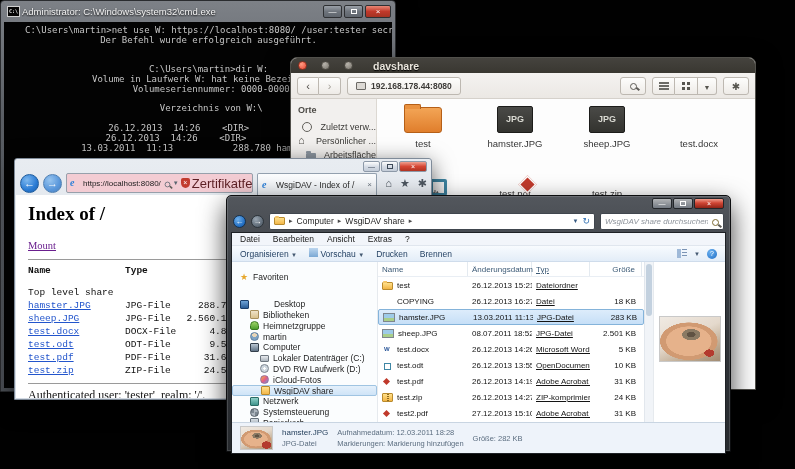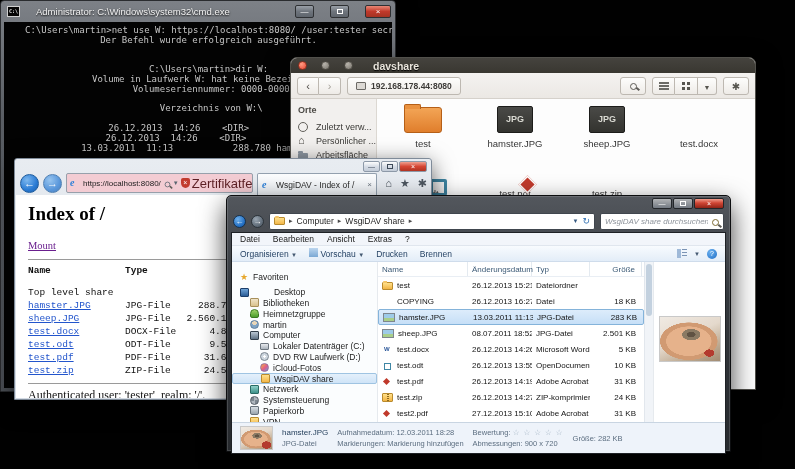--- a/index.html
+++ b/index.html
@@ -4,21 +4,21 @@
 <style>
   html,body{margin:0;padding:0;background:#000;}
   *{box-sizing:border-box;}
   body{font-family:"Liberation Sans",sans-serif;}
   #desktop{position:relative;width:795px;height:469px;background:#010101;overflow:hidden;}
 
   
   .win-cmd{position:absolute;left:0;top:0;width:396px;height:392px;z-index:10;
     background:linear-gradient(#7d8187,#5a5e64 30%,#4a4e54);border:1px solid #2a2c2f;
     border-radius:4px 4px 0 0;box-shadow:0 6px 20px rgba(0,0,0,.7);}
-  .cmd-title{height:21px;display:flex;align-items:center;padding:0 4px 0 6px;gap:16px;}
+  .cmd-title{height:21px;display:flex;align-items:center;padding:0 4px 0 6px;gap:2px;}
   .cmd-ico{width:13px;height:11px;background:#050505;border:1px solid #cfcfcf;color:#e8e8e8;
     font:bold 5px/9px "DejaVu Sans Mono",monospace;text-align:center;flex:none;}
   .cmd-title .t{flex:1;color:#f2f2f2;font-size:9.5px;text-shadow:0 1px 2px #000;white-space:nowrap;overflow:hidden;}
   .wbtn{width:19px;height:13px;border:1px solid #2e3033;border-radius:2px;flex:none;
     background:linear-gradient(#9aa0a8,#6e747c 50%,#5f656d);color:#fff;font-size:8px;line-height:11px;text-align:center;}
   .wbtn.close{background:linear-gradient(#e98876,#c0392b 50%,#a43222);width:26px;}
   .cmd-screen{position:absolute;left:3px;right:3px;top:21px;bottom:3px;background:#030303;overflow:hidden;}
   .cmd-screen pre{margin:0;padding:4px 0 0 21px;color:#c6c6c6;
     font:9px/9.8px "DejaVu Sans Mono",monospace;white-space:pre;text-align:center;}
 
@@ -55,21 +55,21 @@
     background:
       linear-gradient(#56554f,#56554f) 0 0/3px 3px no-repeat,
       linear-gradient(#56554f,#56554f) 5px 0/3px 3px no-repeat,
       linear-gradient(#56554f,#56554f) 0 5px/3px 3px no-repeat,
       linear-gradient(#56554f,#56554f) 5px 5px/3px 3px no-repeat;}
   .mag{display:inline-block;width:7px;height:7px;border:1.5px solid #5d5b56;border-radius:50%;position:relative;margin-top:3px;}
   .mag::after{content:"";position:absolute;width:4px;height:1.5px;background:#5d5b56;right:-4px;bottom:-1px;transform:rotate(40deg);}
   .n-body{display:flex;height:290px;}
   .n-side{width:86px;background:#f2f0ee;border-right:1px solid #dcd8d2;padding:6px 0 0 7px;}
   .n-side .hdr{font-weight:bold;font-size:9px;color:#4c4a46;margin-bottom:5px;}
-  .n-place{display:flex;align-items:center;gap:8px;font-size:9px;color:#3a3936;height:14px;white-space:nowrap;overflow:hidden;}
+  .n-place{display:flex;align-items:center;gap:8px;font-size:9px;color:#3a3936;height:14px;white-space:nowrap;overflow:hidden;justify-content:flex-end;}
   .pico{width:10px;height:10px;flex:none;position:relative;}
   .n-place[data-icon="clock"] .pico{border:1.5px solid #62605b;border-radius:50%;}
   .n-place[data-icon="home"] .pico::after{content:"⌂";font-size:11px;line-height:9px;color:#55534e;}
   .n-place[data-icon="folder"] .pico{background:#8c96a0;border-radius:1px;height:7px;margin-top:2px;}
   .n-place[data-icon="folder"] .pico::before{content:"";position:absolute;top:-2px;left:0;width:5px;height:2px;background:#8c96a0;border-radius:1px 1px 0 0;}
   .n-files{flex:1;background:#fdfdfd;padding:2px 0 0 0;}
   .n-grid{display:grid;grid-template-columns:repeat(4,92px);}
   .n-item{height:50px;display:flex;flex-direction:column;align-items:center;justify-content:flex-start;padding-top:2px;}
   .n-glyph-wrap{height:33px;display:flex;align-items:center;justify-content:center;}
   .n-label{font-size:9.5px;color:#363636;margin-top:2px;white-space:nowrap;}
@@ -172,42 +172,42 @@
   .x-tool .right{margin-left:auto;display:flex;gap:7px;align-items:center;}
   .vico{display:inline-block;width:10px;height:9px;background:
     linear-gradient(#9fb9d8,#9fb9d8) 0 0/4px 9px no-repeat,
     repeating-linear-gradient(#7b94b5 0 1.5px,transparent 1.5px 3px) 5px 0/5px 9px no-repeat;}
   .help{width:10px;height:10px;border-radius:50%;background:radial-gradient(circle at 35% 30%,#6db2f0,#1f6ec6);color:#fff;font-size:7px;line-height:10px;text-align:center;}
   .x-main{display:flex;height:160px;}
   .x-side{width:146px;background:#fbfdfe;border-right:1px solid #e6eaee;padding-top:10px;overflow:hidden;}
   .tree-item{height:10.8px;display:flex;align-items:center;gap:4px;padding-left:8px;font-size:8.5px;color:#1c1c1c;white-space:nowrap;overflow:hidden;}
   .tree-item[data-lvl="1"]{padding-left:18px;}
   .tree-item[data-lvl="2"]{padding-left:28px;}
-  .tree-item[data-gap="true"]{margin-top:4px;gap:25px;}
+  .tree-item[data-gap="true"]{margin-top:16px;gap:25px;}
   .tree-item[data-sel="true"]{background:linear-gradient(#e4f0fb,#cfe4f7);border:1px solid #9fc4e2;border-radius:2px;}
   .ti{width:9px;height:9px;flex:none;border-radius:1px;position:relative;}
   .tree-item[data-icon="star"] .ti{background:none;color:#e7a82d;font-size:9px;line-height:9px;}
   .tree-item[data-icon="star"] .ti::after{content:"★";}
   .tree-item[data-icon="desktop"] .ti{background:linear-gradient(#6fa4d8,#2a5c96);border:1px solid #1c3f6b;}
   .tree-item[data-icon="libfolder"] .ti{background:linear-gradient(#efe3c8,#d9c28e);border:1px solid #a8905c;}
   .tree-item[data-icon="homegroup"] .ti{background:linear-gradient(#9fd468,#4d9e2e);border:1px solid #3a7a20;border-radius:50% 50% 2px 2px;}
   .tree-item[data-icon="user"] .ti{background:radial-gradient(circle at 50% 30%,#e9d6b8 0 35%,#7fa3c4 40%);border:1px solid #5f7f9e;border-radius:50%;}
   .tree-item[data-icon="computer"] .ti{background:linear-gradient(#b9c6d2,#5f7285);border:1px solid #333f4b;}
   .tree-item[data-icon="drive"] .ti{background:linear-gradient(#e7eaee,#aab3bc);border:1px solid #6d767f;height:7px;margin-top:1px;}
   .tree-item[data-icon="dvd"] .ti{background:radial-gradient(circle,#fff 0 20%,#cdd6de 25% 80%,#97a2ac);border:1px solid #79838d;border-radius:50%;}
   .tree-item[data-icon="icloud"] .ti{background:linear-gradient(135deg,#f5b63f,#e15a8a 55%,#5aa7e0);border:1px solid #9a6a9a;border-radius:50%;}
   .tree-item[data-icon="sharefolder"] .ti{background:linear-gradient(#ffe08a,#f3b74a);border:1px solid #b98b2e;}
   .tree-item[data-icon="network"] .ti{background:linear-gradient(#8fd0c9,#3f938b);border:1px solid #2a6b65;}
   .tree-item[data-icon="control"] .ti{background:conic-gradient(#aeb6be 0 25%,#7d8790 0 50%,#aeb6be 0 75%,#7d8790 0);border:1px solid #565f68;border-radius:50%;}
   .tree-item[data-icon="trash"] .ti{background:linear-gradient(#d6dde3,#9aa5ae);border:1px solid #66707a;border-radius:1px 1px 2px 2px;}
   .tree-item[data-icon="folder"] .ti{background:linear-gradient(#ffe08a,#f3b74a);border:1px solid #b98b2e;}
   .x-list{flex:1;overflow:hidden;}
   .lh{height:15px;display:flex;align-items:center;border-bottom:1px solid #e9eef4;color:#3c5a76;font-size:8px;}
   .lh div{padding-left:4px;border-right:1px solid #e4eaf0;height:100%;line-height:15px;}
-  .lc1{width:90px;}.lc2{width:64px;}.lc3{width:58px;}.lc4{width:52px;text-align:right;padding-right:6px;}
+  .lc1{width:90px;}.lc2{width:64px;}.lc3{width:58px;text-decoration:underline;}.lc4{width:52px;text-align:right;padding-right:6px;}
   .lrow{height:16px;display:flex;align-items:center;font-size:8px;color:#141414;}
   .lrow div{padding-left:4px;white-space:nowrap;overflow:hidden;}
   .lrow .lc4{padding-right:6px;padding-left:0;}
   .lrow[data-sel="true"]{background:linear-gradient(#ddecfb,#c6dff7);border:1px solid #84b3da;border-radius:2px;}
   .lrow .nm{display:flex;align-items:center;gap:4px;}
   .fi{width:11px;height:11px;flex:none;position:relative;}
   .lrow[data-icon="folder"] .fi{background:linear-gradient(#ffe08a,#f2b444);border:1px solid #b98b2e;border-radius:1px;height:8px;margin-top:2px;}
   .lrow[data-icon="folder"] .fi::before{content:"";position:absolute;top:-2px;left:0;width:4px;height:2px;background:#f4c568;border-radius:1px 0 0 0;}
   .lrow[data-icon="img"] .fi{width:12px;height:9px;margin-top:1px;border:1px solid #7e8populate;border:1px solid #7e868e;
     background:linear-gradient(#9ecbe8 0 55%,#a9cf8a 55%);}
@@ -693,23 +693,19 @@
         <div class="photo"></div>
         <div class="dcol">
           <span class="l1">hamster.JPG</span>
           <span class="l2">JPG-Datei</span>
         </div>
         <div class="dcol">
           <span class="l2">Aufnahmedatum: 12.03.2011 18:28</span>
           <span class="l2">Markierungen: Markierung hinzufügen</span>
         </div>
         <div class="dcol">
-          <span class="l2"><span>Bewertung:</span> <span class="stars">☆ ☆ ☆ ☆ ☆</span></span>
-          <span class="l2">Abmessungen: 900 x 720</span>
-        </div>
-        <div class="dcol">
           <span class="l2">Größe: 282 KB</span>
         </div>
       </div>
     </div>
   </div>
 
 </div>
 
 </body></html>

